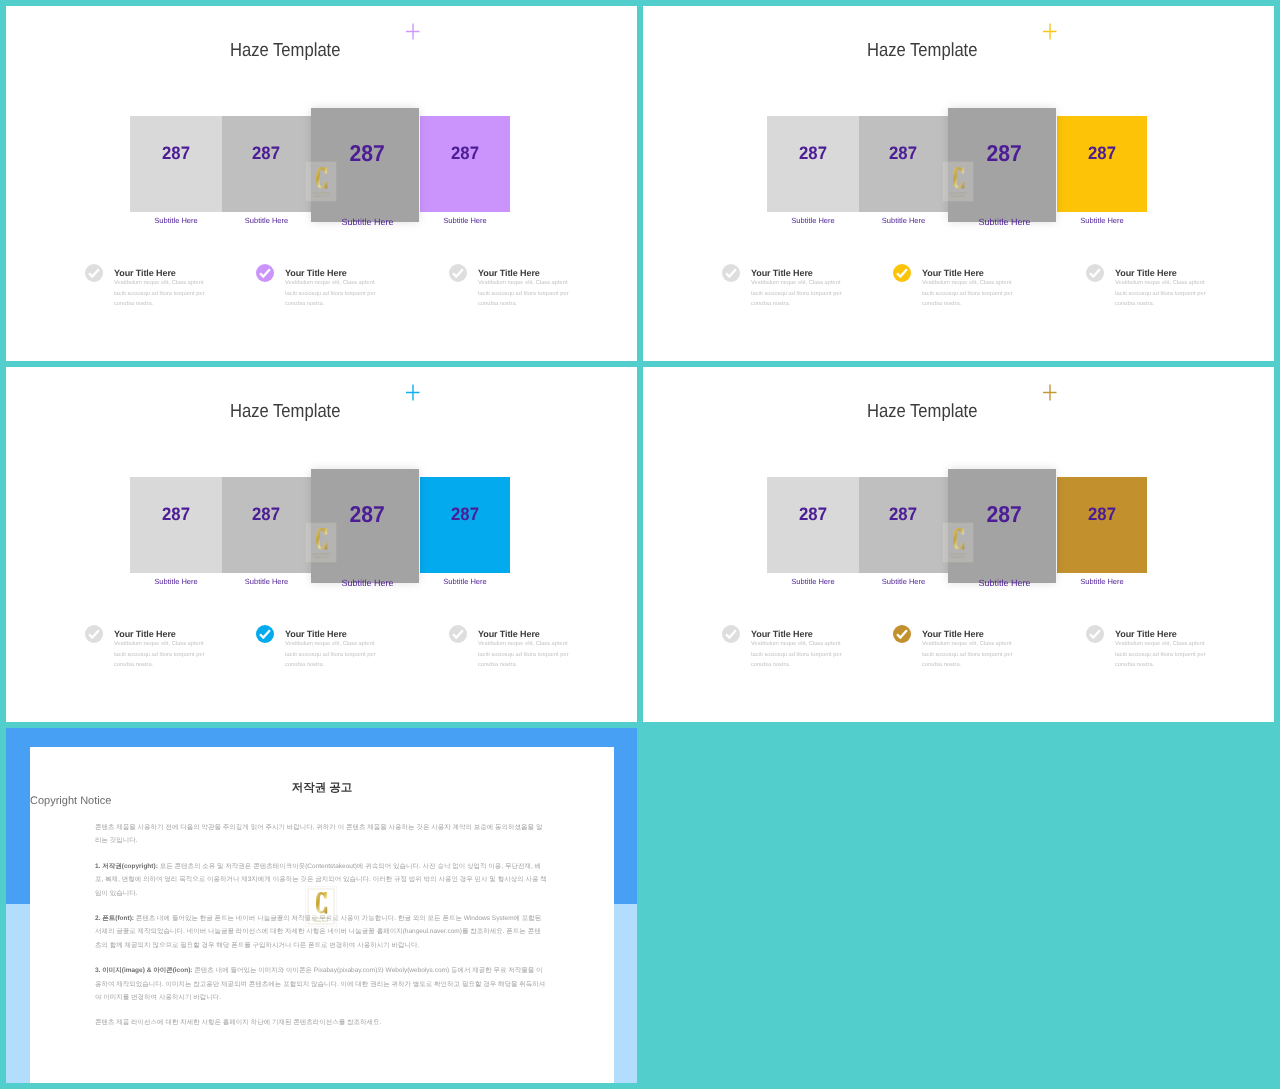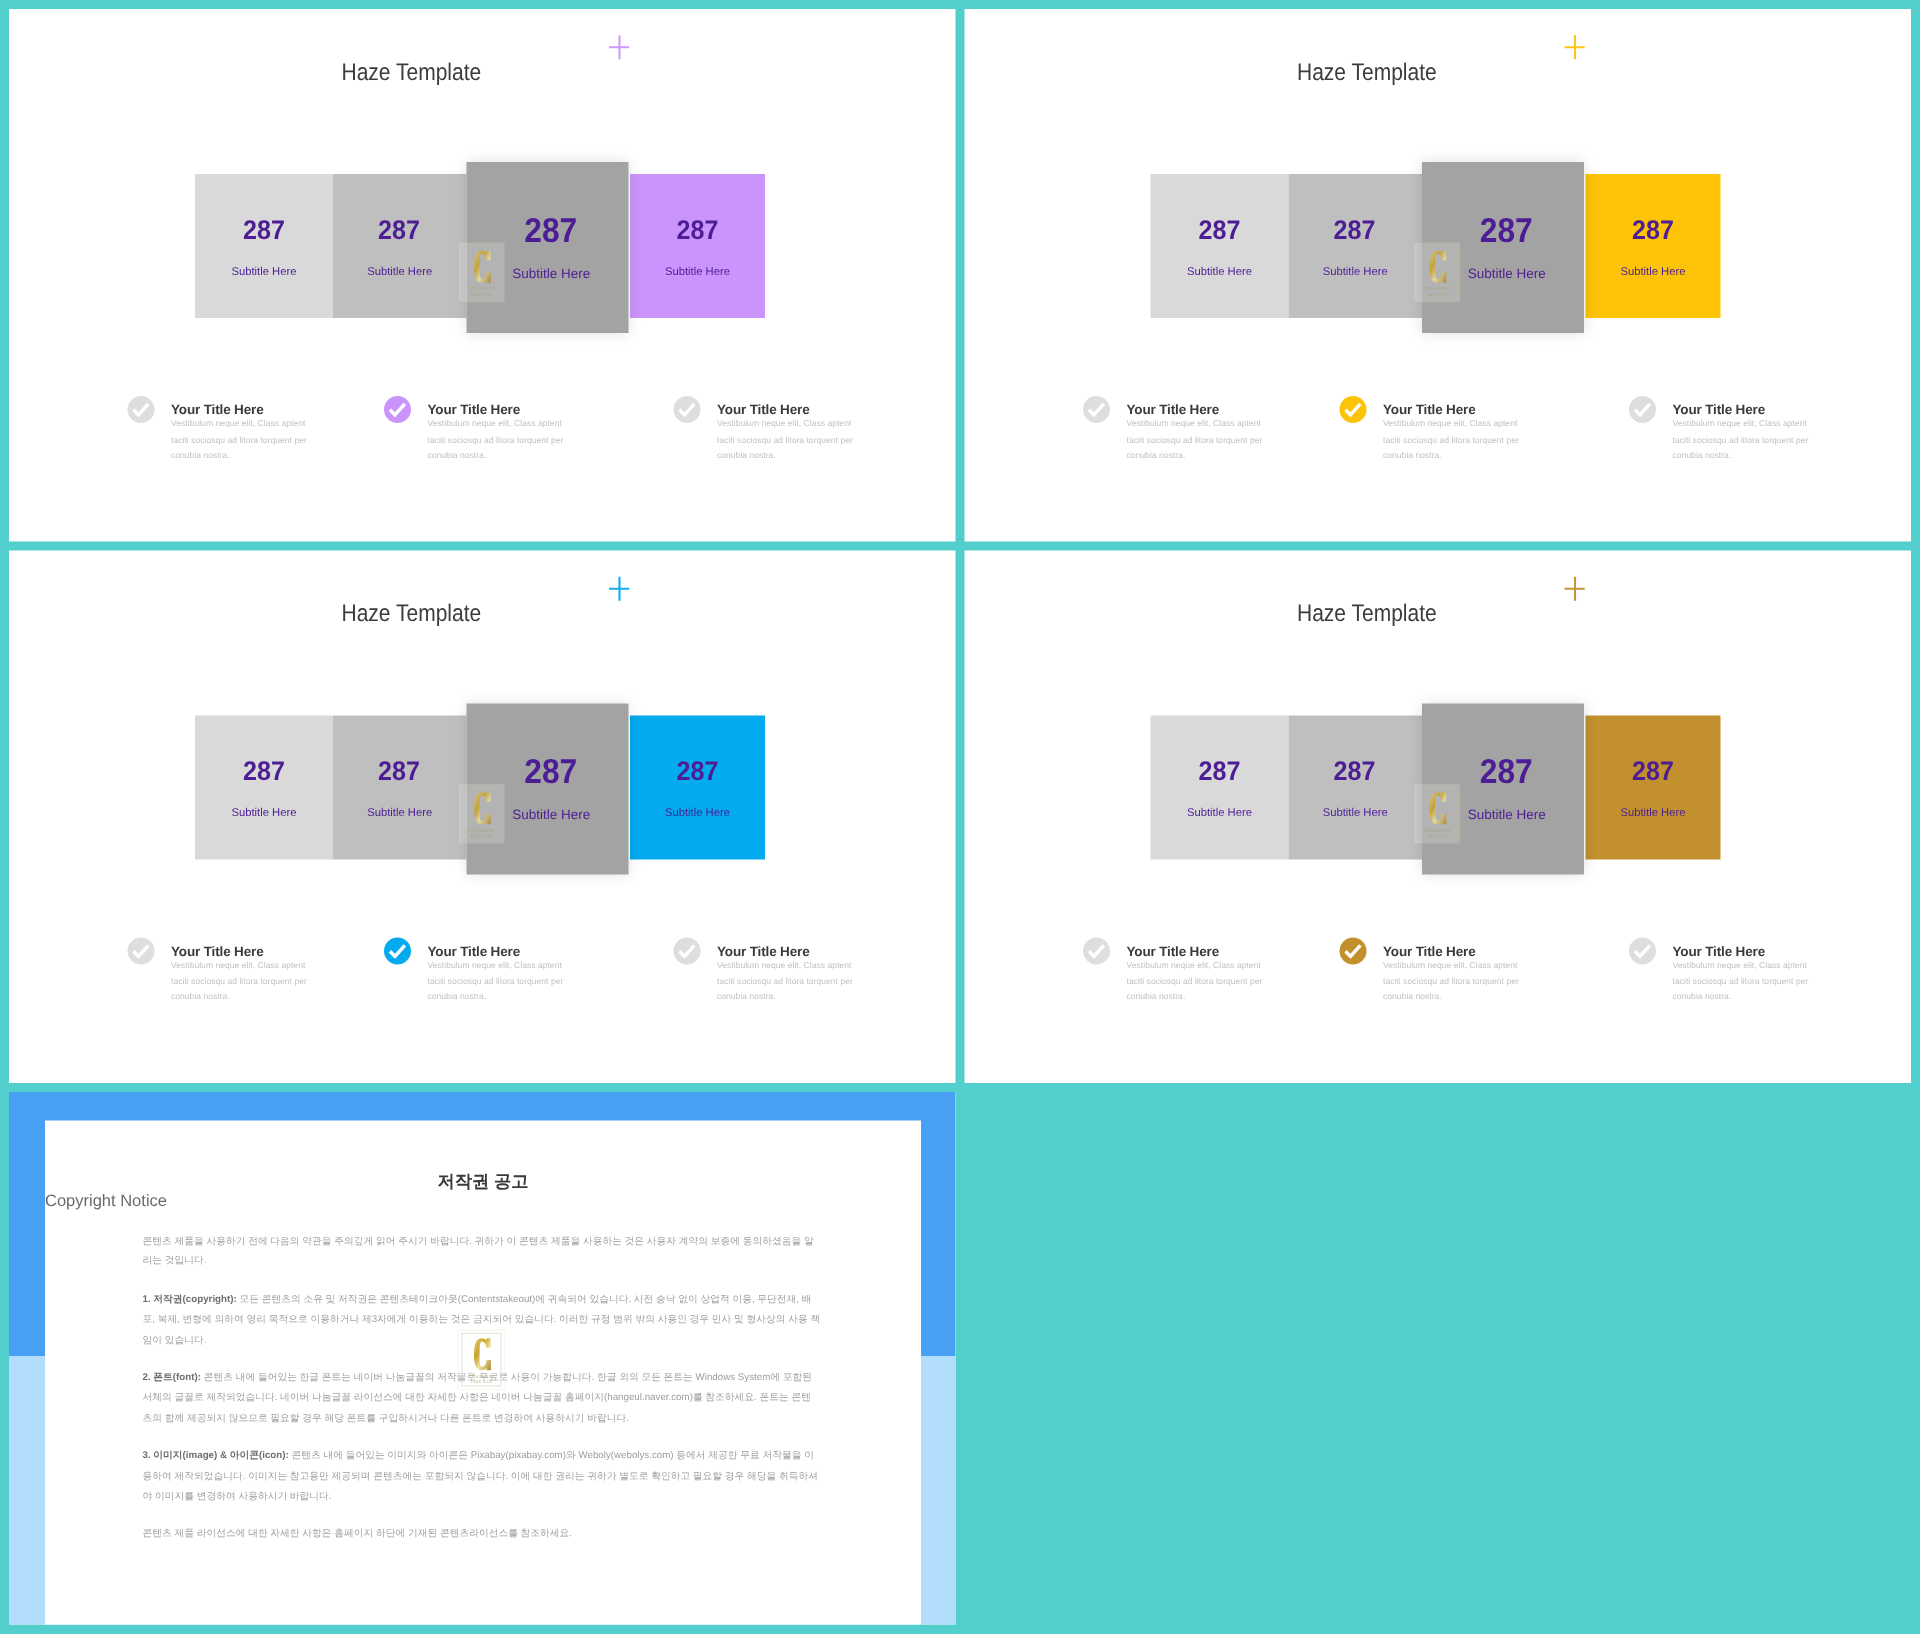--- a/index.html
+++ b/index.html
@@ -3,30 +3,30 @@
 <meta charset="utf-8">
 <style>
   html,body{margin:0;padding:0;}
   body{width:1280px;height:1089px;background:#52cecd;font-family:"Liberation Sans",sans-serif;overflow:hidden;-webkit-font-smoothing:antialiased;text-rendering:geometricPrecision;}
   .grid{position:absolute;left:0;top:0;width:1280px;height:1089px;}
   .cell{position:absolute;background:#fff;overflow:hidden;width:631px;height:355px;}
   .r1{top:6px;} .r2{top:367px;} .r3{top:728px;}
   .cL{left:6px;} .cR{left:643px;}
 
   .plus{position:absolute;left:398px;top:13px;width:18px;height:22px;}
-  .title{position:absolute;left:0;top:34px;width:536px;text-align:center;font-size:16px;font-weight:300;color:#3c3c3c;}
+  .title{position:absolute;left:0;top:34px;width:536px;text-align:center;font-size:19px;font-weight:300;color:#3c3c3c;padding-left:11px;}
   .title span{display:inline-block;transform:scaleX(0.875);}
 
   .bar{position:absolute;text-align:center;color:#4c1d95;}
   .b1{left:124px;top:110px;width:92px;height:96px;background:#d9d9d9;}
   .b2{left:216px;top:110px;width:89px;height:96px;background:#bfbfbf;}
   .b3{left:305px;top:102px;width:108px;height:114px;background:#a3a3a3;z-index:3;box-shadow:0 0 9px rgba(0,0,0,0.13);}
   .b4{left:414px;top:110px;width:90px;height:96px;}
   .num{position:absolute;left:0;width:100%;font-weight:700;}
-  .sub{position:absolute;left:0;width:100%;}
+  .sub{position:absolute;left:0;width:100%;margin-top:40px;}
   .b1 .num,.b2 .num,.b4 .num{top:27px;font-size:18px;letter-spacing:0px;}
   .b1 .num span,.b2 .num span,.b4 .num span{display:inline-block;transform:scaleX(0.93);}
   .b3 .num{top:32px;font-size:23px;letter-spacing:0px;padding-left:5px;box-sizing:border-box;}
   .b3 .num span{display:inline-block;transform:scaleX(0.92);}
   .b1 .sub,.b2 .sub,.b4 .sub{top:60px;font-size:7.5px;letter-spacing:0px;}
   .b3 .sub{top:69px;font-size:9px;letter-spacing:0px;padding-left:5px;box-sizing:border-box;}
 
   .wm{position:absolute;left:299px;top:155px;width:32px;height:41px;z-index:4;opacity:0.82;}
 
   .item{position:absolute;top:258px;}

